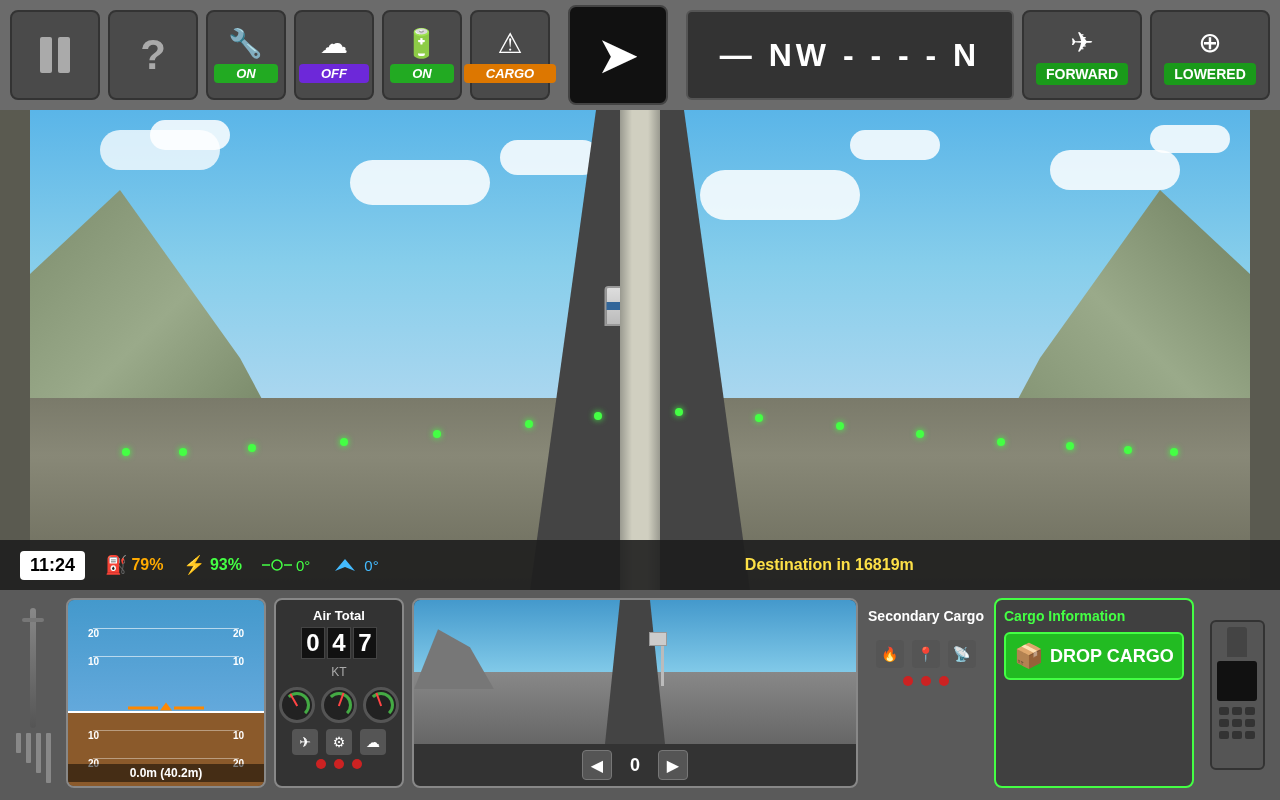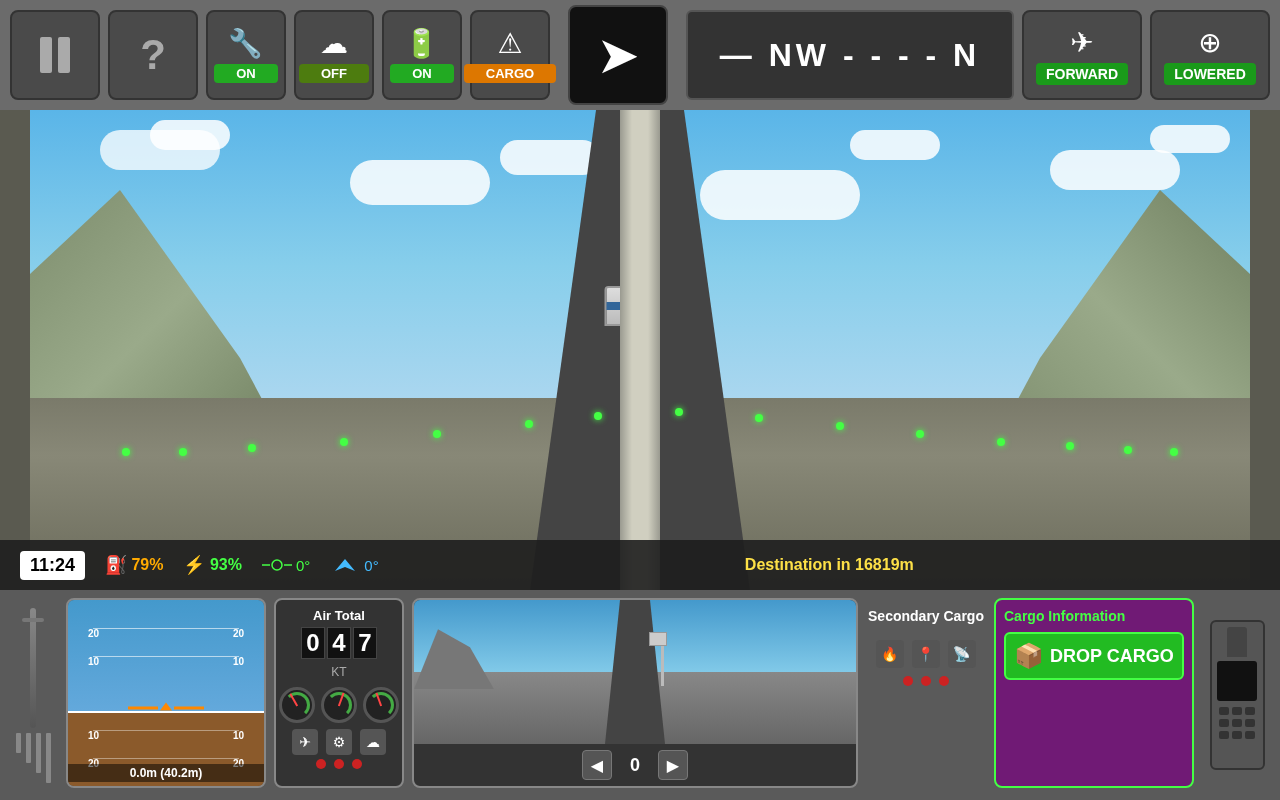--- a/index.html
+++ b/index.html
@@ -74,23 +74,24 @@
       font-size: 28px;
       color: white;
     }
 
     .toggle-label {
       font-size: 13px;
       font-weight: bold;
       padding: 2px 22px;
       border-radius: 4px;
       color: white;
+      font-style: italic;
     }
     .label-green { background: #22aa22; }
-    .label-red { background: #4d7c0f; }
+    .label-red { background: #6d28d9; }
     .label-orange { background: #dd7700; }
 
     
     .arrow-btn {
       width: 100px;
       height: 100px;
       background: #111;
       border: 2px solid #444;
       border-radius: 8px;
       display: flex;
@@ -676,21 +677,21 @@
       gap: 8px;
       margin-top: 8px;
     }
 
     
     .cargo-panel {
       width: 200px;
       height: 190px;
       border: 2px solid #44ff44;
       border-radius: 8px;
-      background: #701a75;
+      background: #404040;
       display: flex;
       flex-direction: column;
       padding: 8px;
     }
     .cargo-title {
       color: #44ff44;
       font-size: 14px;
       font-weight: bold;
       margin-bottom: 8px;
     }

